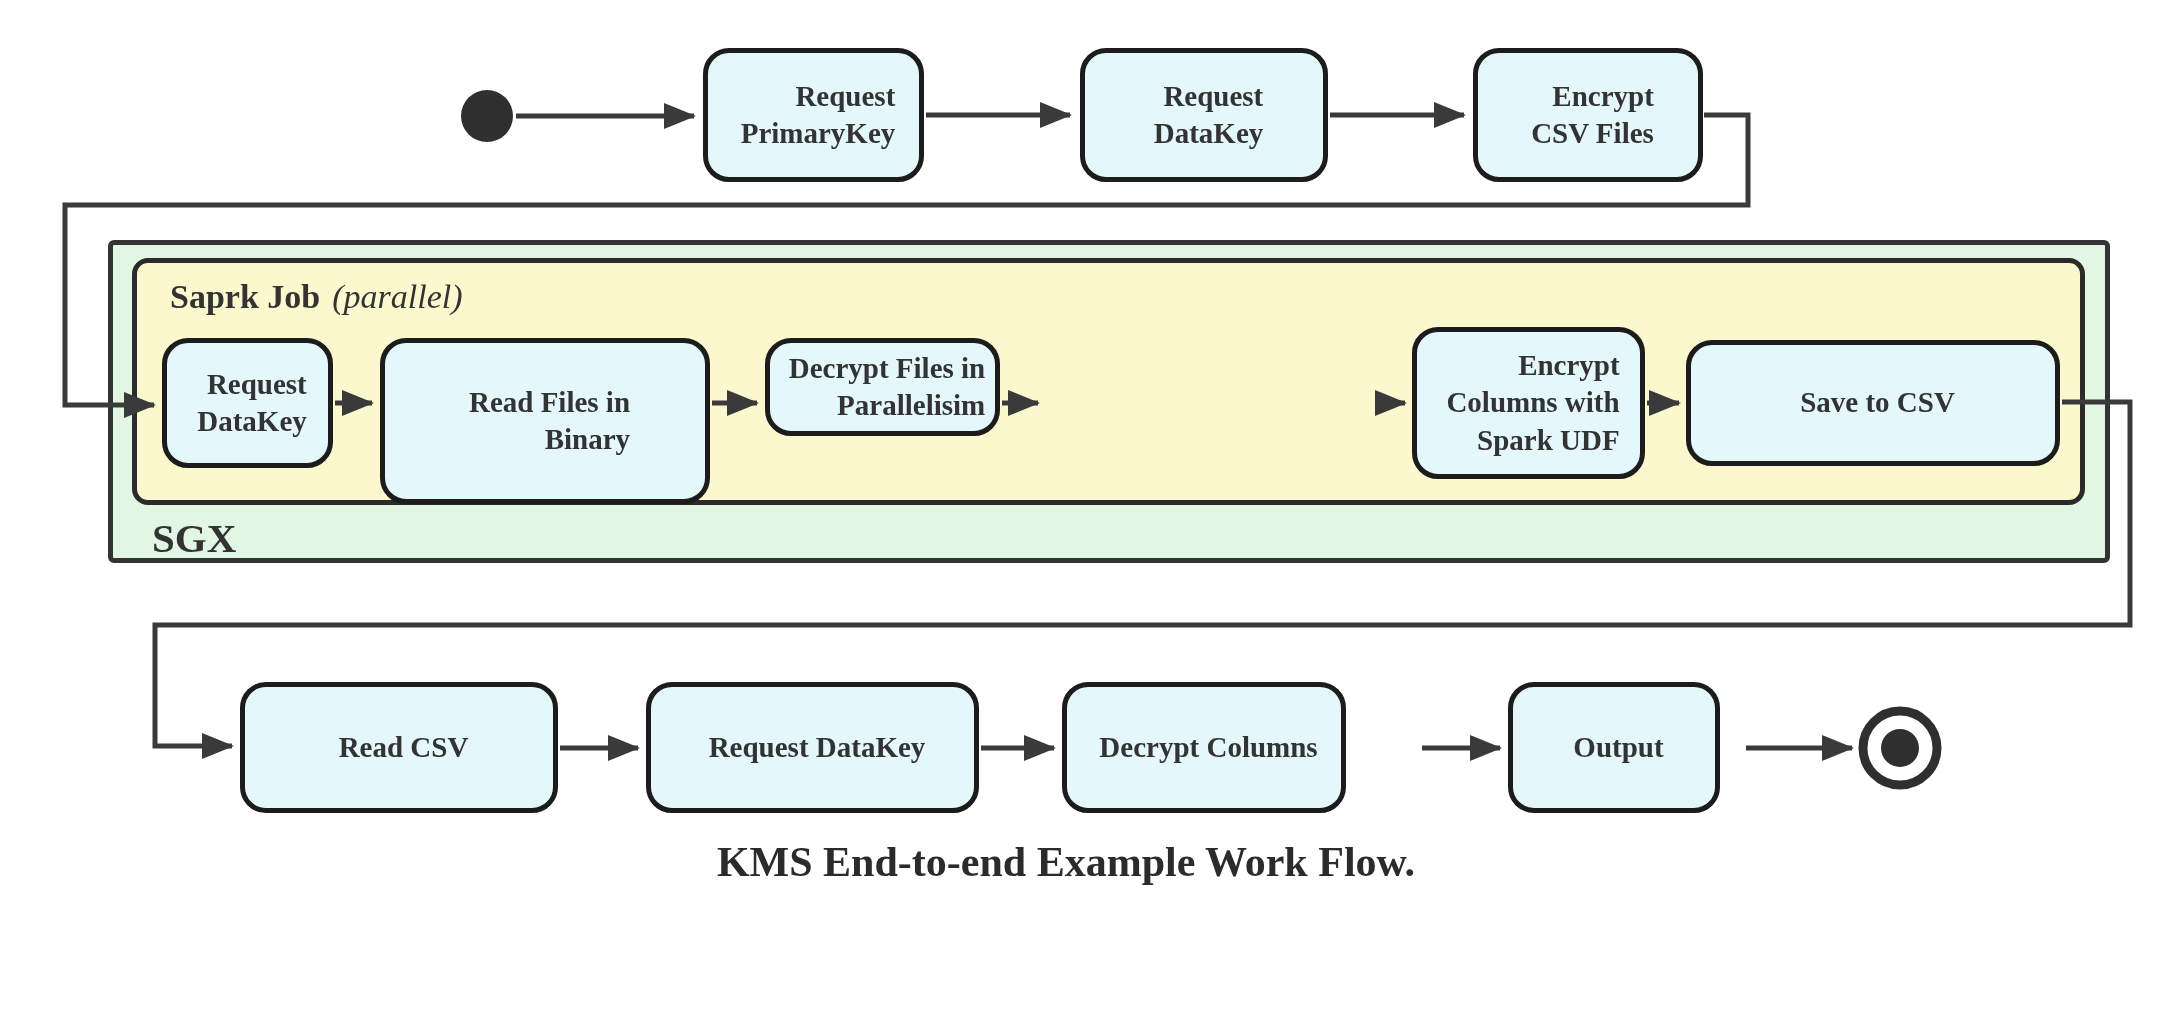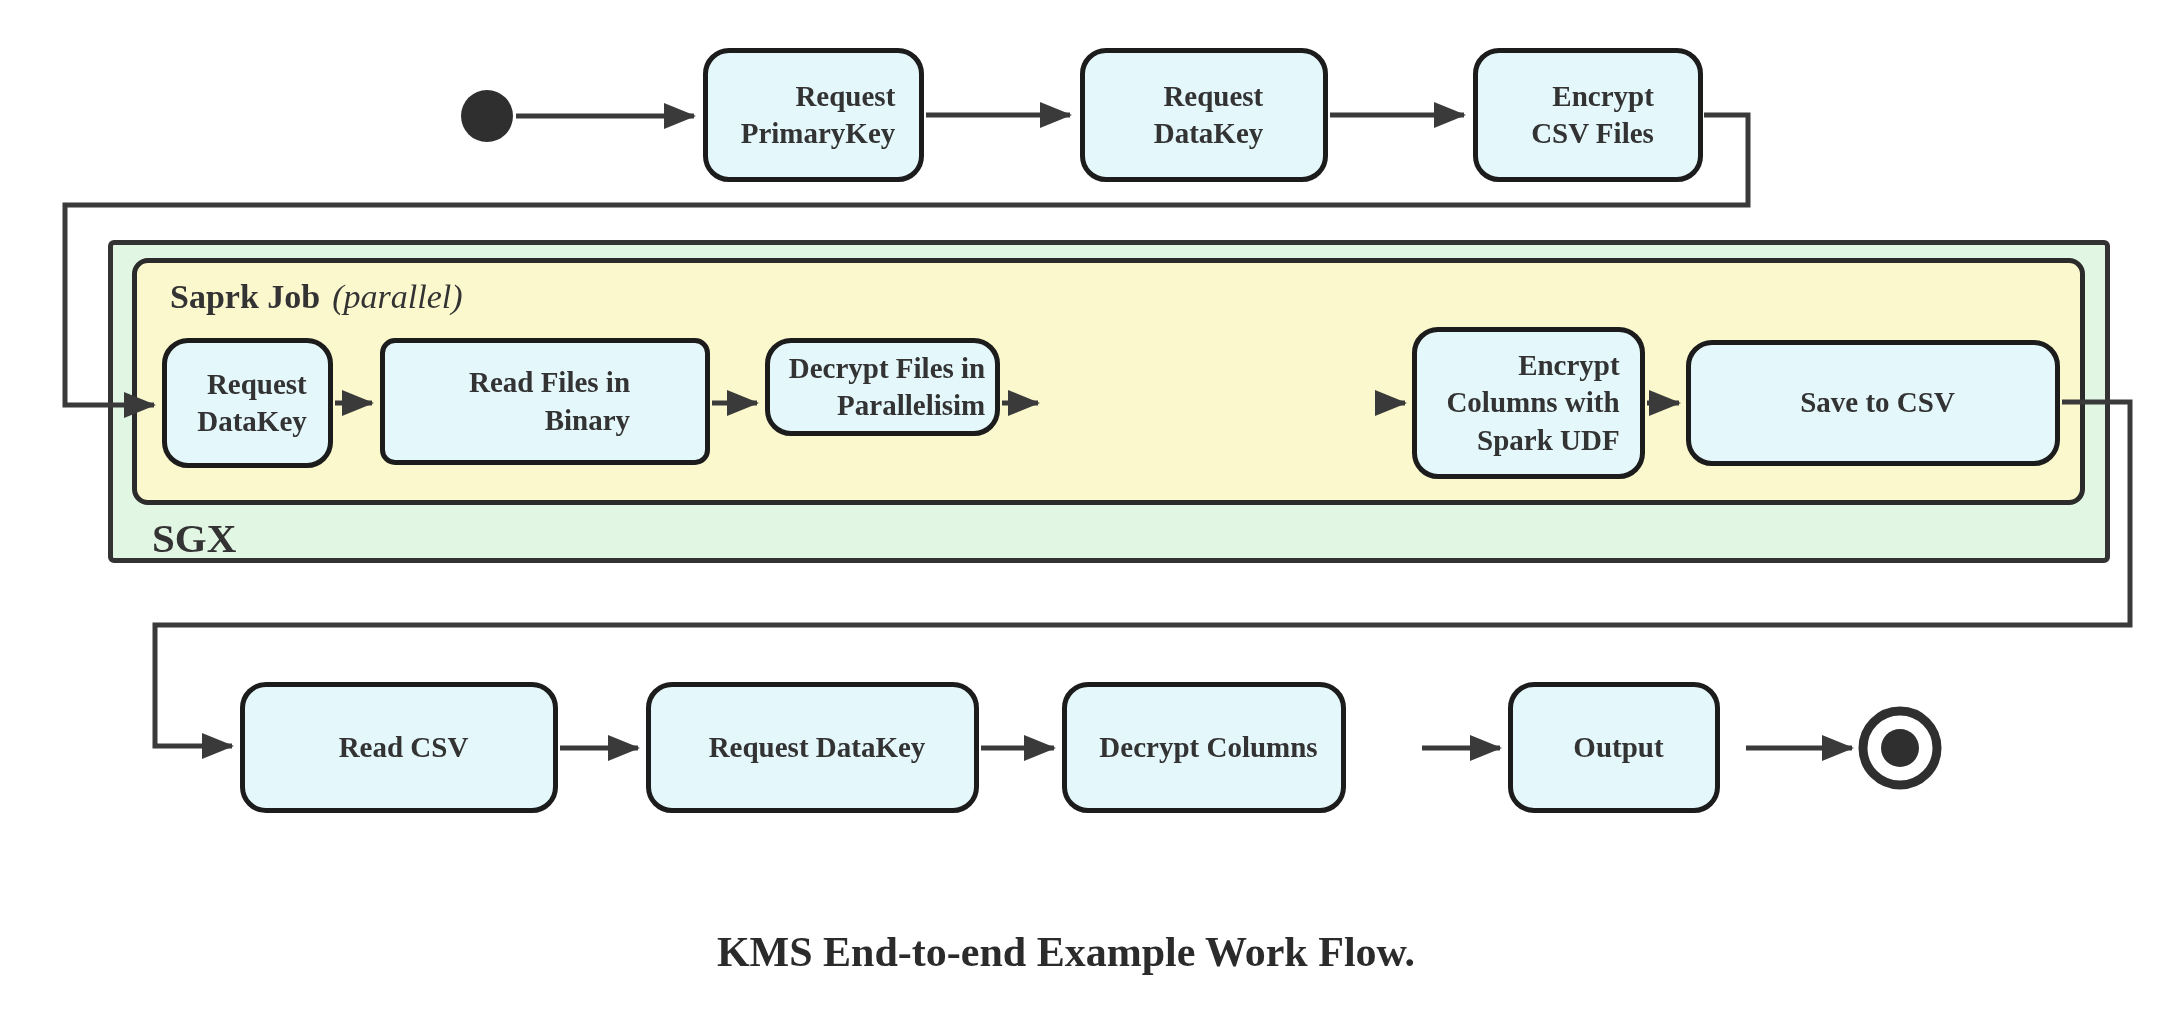--- a/index.html
+++ b/index.html
@@ -49,21 +49,21 @@
     border:5px solid var(--node-border,#1C1C1C);
     border-radius:26px;
     display:flex;align-items:center;justify-content:center;
     text-align:right;
     font-weight:bold;font-size:29px;line-height:1.28;
     color:var(--node-text,#333);
     white-space:pre-line;
     padding-left:9px;
   }
   .caption{
-    position:absolute;left:0;top:928px;width:2132px;
+    position:absolute;left:0;top:838px;width:2132px;
     text-align:center;
     font-size:42px;font-weight:bold;color:#2B2B2B;
   }
 </style>
 </head>
 <body>
 
 <div class="stage">
 
   <div class="container sgx-box"></div>
@@ -108,21 +108,21 @@
 
   <div class="node" style="left:703px;top:48px;width:221px;height:134px;">Request
 PrimaryKey</div>
   <div class="node" style="left:1080px;top:48px;width:248px;height:134px;">Request
 DataKey</div>
   <div class="node" style="left:1473px;top:48px;width:230px;height:134px;">Encrypt
 CSV Files</div>
 
   <div class="node" style="left:162px;top:338px;width:171px;height:130px;">Request
 DataKey</div>
-  <div class="node" style="left:380px;top:338px;width:330px;height:127px;border-radius:15px;">Read Files in
+  <div class="node" style="left:380px;top:338px;width:330px;height:166px;">Read Files in
 Binary</div>
   <div class="node" style="left:765px;top:338px;width:235px;height:98px;">Decrypt Files in
 Parallelisim</div>
   <div class="node" style="left:1412px;top:327px;width:233px;height:152px;">Encrypt
 Columns with
 Spark UDF</div>
   <div class="node" style="left:240px;top:682px;width:318px;height:131px;">Read CSV</div>
 
   <div class="node" style="left:1686px;top:340px;width:374px;height:126px;">Save to CSV</div>
   <div class="node" style="left:646px;top:682px;width:333px;height:131px;">Request DataKey</div>

